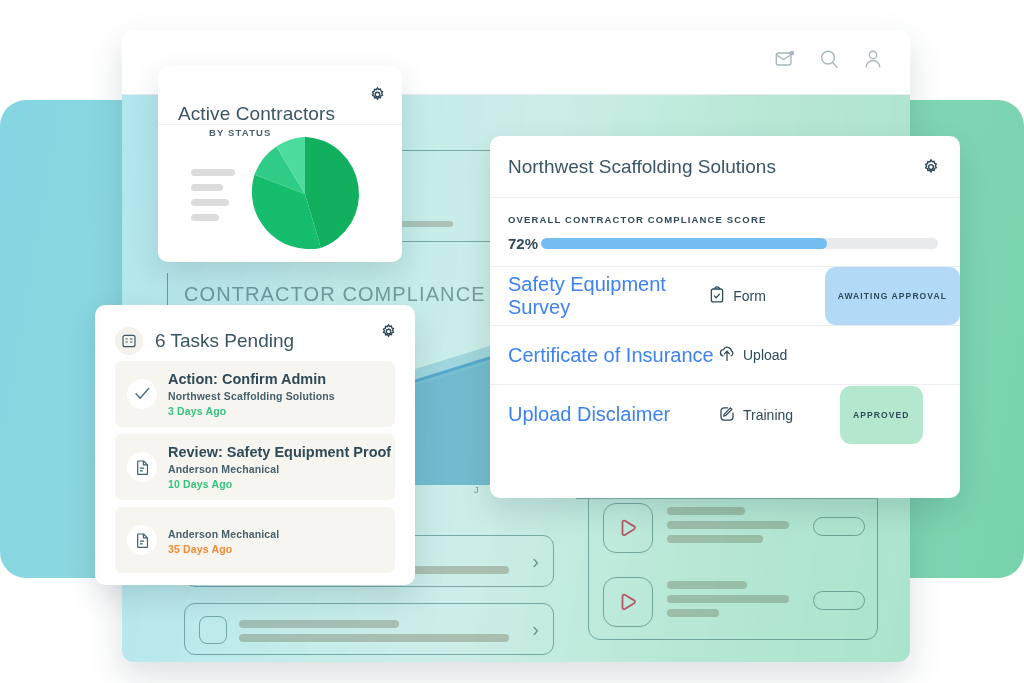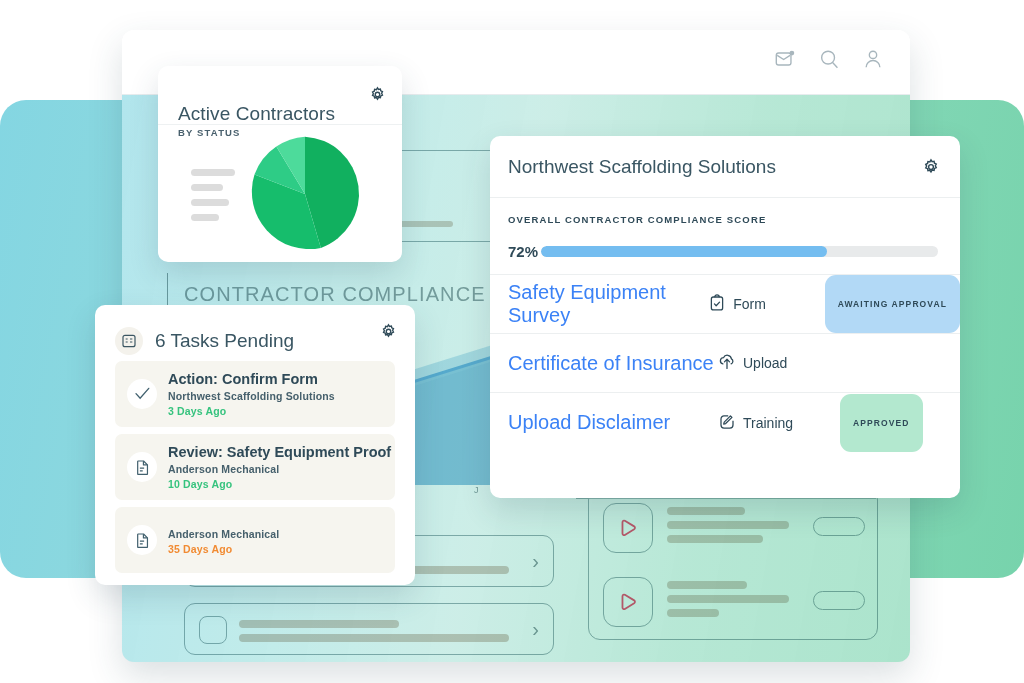--- a/index.html
+++ b/index.html
@@ -87,21 +87,21 @@
   .mrow .mthumb svg{ position:absolute; left:12px; top:12px; }
   .mrow .mb{ position:absolute; border-radius:4px; background:#d8d1c8;}
   .mrow .mpill{ position:absolute; right:14px; top:24px; width:52px; height:19px; border:1.4px solid #9ab5b8; border-radius:10px;}
 
   
   .card{ position:absolute; background:#fff; border-radius:10px; box-shadow:0 12px 30px rgba(45,70,85,.16); }
 
   #card-active{ left:158px; top:66px; width:244px; height:196px; }
   #card-active .hd{ height:59px; border-bottom:1px solid #eef1f2; position:relative; padding:13px 0 0 20px;}
   .ac-title{ font-size:19px; color:#3a5663; letter-spacing:.1px;margin-top:24px; }
-  .ac-sub{ font-size:9.5px; font-weight:700; letter-spacing:1.15px; color:#49606d; margin-top:2px;}
+  .ac-sub{ font-size:9.5px; font-weight:700; letter-spacing:1.15px; color:#49606d; margin-top:2px;margin-left:31px;}
   .gear{ position:absolute; right:16px; top:20px; color:#2f4a58; }
   .ac-body{ position:relative; height:137px; }
   .legend{ position:absolute; left:33px; top:44px; }
   .legend i{ display:block; height:7px; border-radius:3.5px; background:#dcdcdc; margin-bottom:8px;}
 
   
   #card-tasks{ left:95px; top:305px; width:320px; height:280px; }
   .tk-hd{ position:relative; height:56px; padding:16px 0 0 20px; display:flex; align-items:center; gap:12px;}
   .tk-badge{ width:28px; height:28px; border-radius:50%; background:#f4f2ec; display:flex; align-items:center; justify-content:center; color:#3c5763;}
   .tk-title{ font-size:19px; color:#3a5663; }
@@ -114,21 +114,21 @@
   .task .t1{ font-size:14.5px; font-weight:700; color:#2f4a58; }
   .task .t2{ font-size:10.5px; font-weight:700; color:#46606c; margin-top:3px; letter-spacing:.15px;}
   .task .t3{ font-size:10.5px; font-weight:700; margin-top:3px; letter-spacing:.15px;}
 
   
   #card-comp{ left:490px; top:136px; width:470px; height:362px; }
   .cp-hd{ height:62px; border-bottom:1px solid #eceff0; position:relative; display:flex; align-items:center; padding-left:18px;}
   .cp-title{ font-size:19px; color:#3a5663; }
   .cp-score{ padding:16px 22px 14px 18px; border-bottom:1px solid #eceff0;}
   .cp-lbl{ font-size:9.5px; font-weight:700; letter-spacing:1.15px; color:#2f4a58; }
-  .cp-row2{ display:flex; align-items:center; gap:3px; margin-top:18px;}
+  .cp-row2{ display:flex; align-items:center; gap:3px; margin-top:10px;}
   .cp-pct{ font-size:15px; font-weight:700; color:#2f4a58; }
   .cp-track{ flex:1; height:11px; border-radius:6px; background:#e8eaeb; overflow:hidden;}
   .cp-fill{ height:11px; border-radius:6px; }
   .cprow{ height:59px; border-bottom:1px solid #eceff0; display:flex; align-items:center; padding-left:18px;}
   .cprow:last-child{ border-bottom:none; }
   .cp-name{ width:210px; font-size:20px; color:#3b82f6; }
   .cp-type{ width:122px; display:flex; align-items:center; gap:7px; font-size:14px; color:#2f4a58; }
   .pill{ font-size:8.5px; font-weight:700; letter-spacing:1.1px; color:#2f4a58; border-radius:11px; padding:24px 13px; white-space:nowrap;}
 </style>
 </head>
@@ -306,21 +306,21 @@
     </div>
     <div class="tk-list">
 
       <div class="task">
         <span class="tico">
           <svg width="18" height="18" viewBox="0 0 24 24" fill="none" stroke="currentColor" stroke-width="1.8" stroke-linecap="round">
               <path d="M4 11.5l5.5 6L21 4.5"></path>
             </svg>
         </span>
         <span>
-          <span class="t1" style="display:block">Action: Confirm Form</span>
+          <span class="t1" style="display:block">Action: Confirm Admin</span>
           <span class="t2" style="display:block">Northwest Scaffolding Solutions</span>
           <span class="t3" style="display:block; color:#36c37e">3 Days Ago</span>
         </span>
       </div>
 
       <div class="task">
         <span class="tico">
           <svg width="17" height="17" viewBox="0 0 24 24" fill="none" stroke="currentColor" stroke-width="1.7" stroke-linejoin="round">
             <path d="M6 2.8h7.5L19 8.3V21a.8.8 0 0 1-.8.8H6a.8.8 0 0 1-.8-.8V3.6A.8.8 0 0 1 6 2.8z"></path>
             <path d="M13.3 3v5.3H19M8.3 13h6M8.3 16.8h4"></path>

